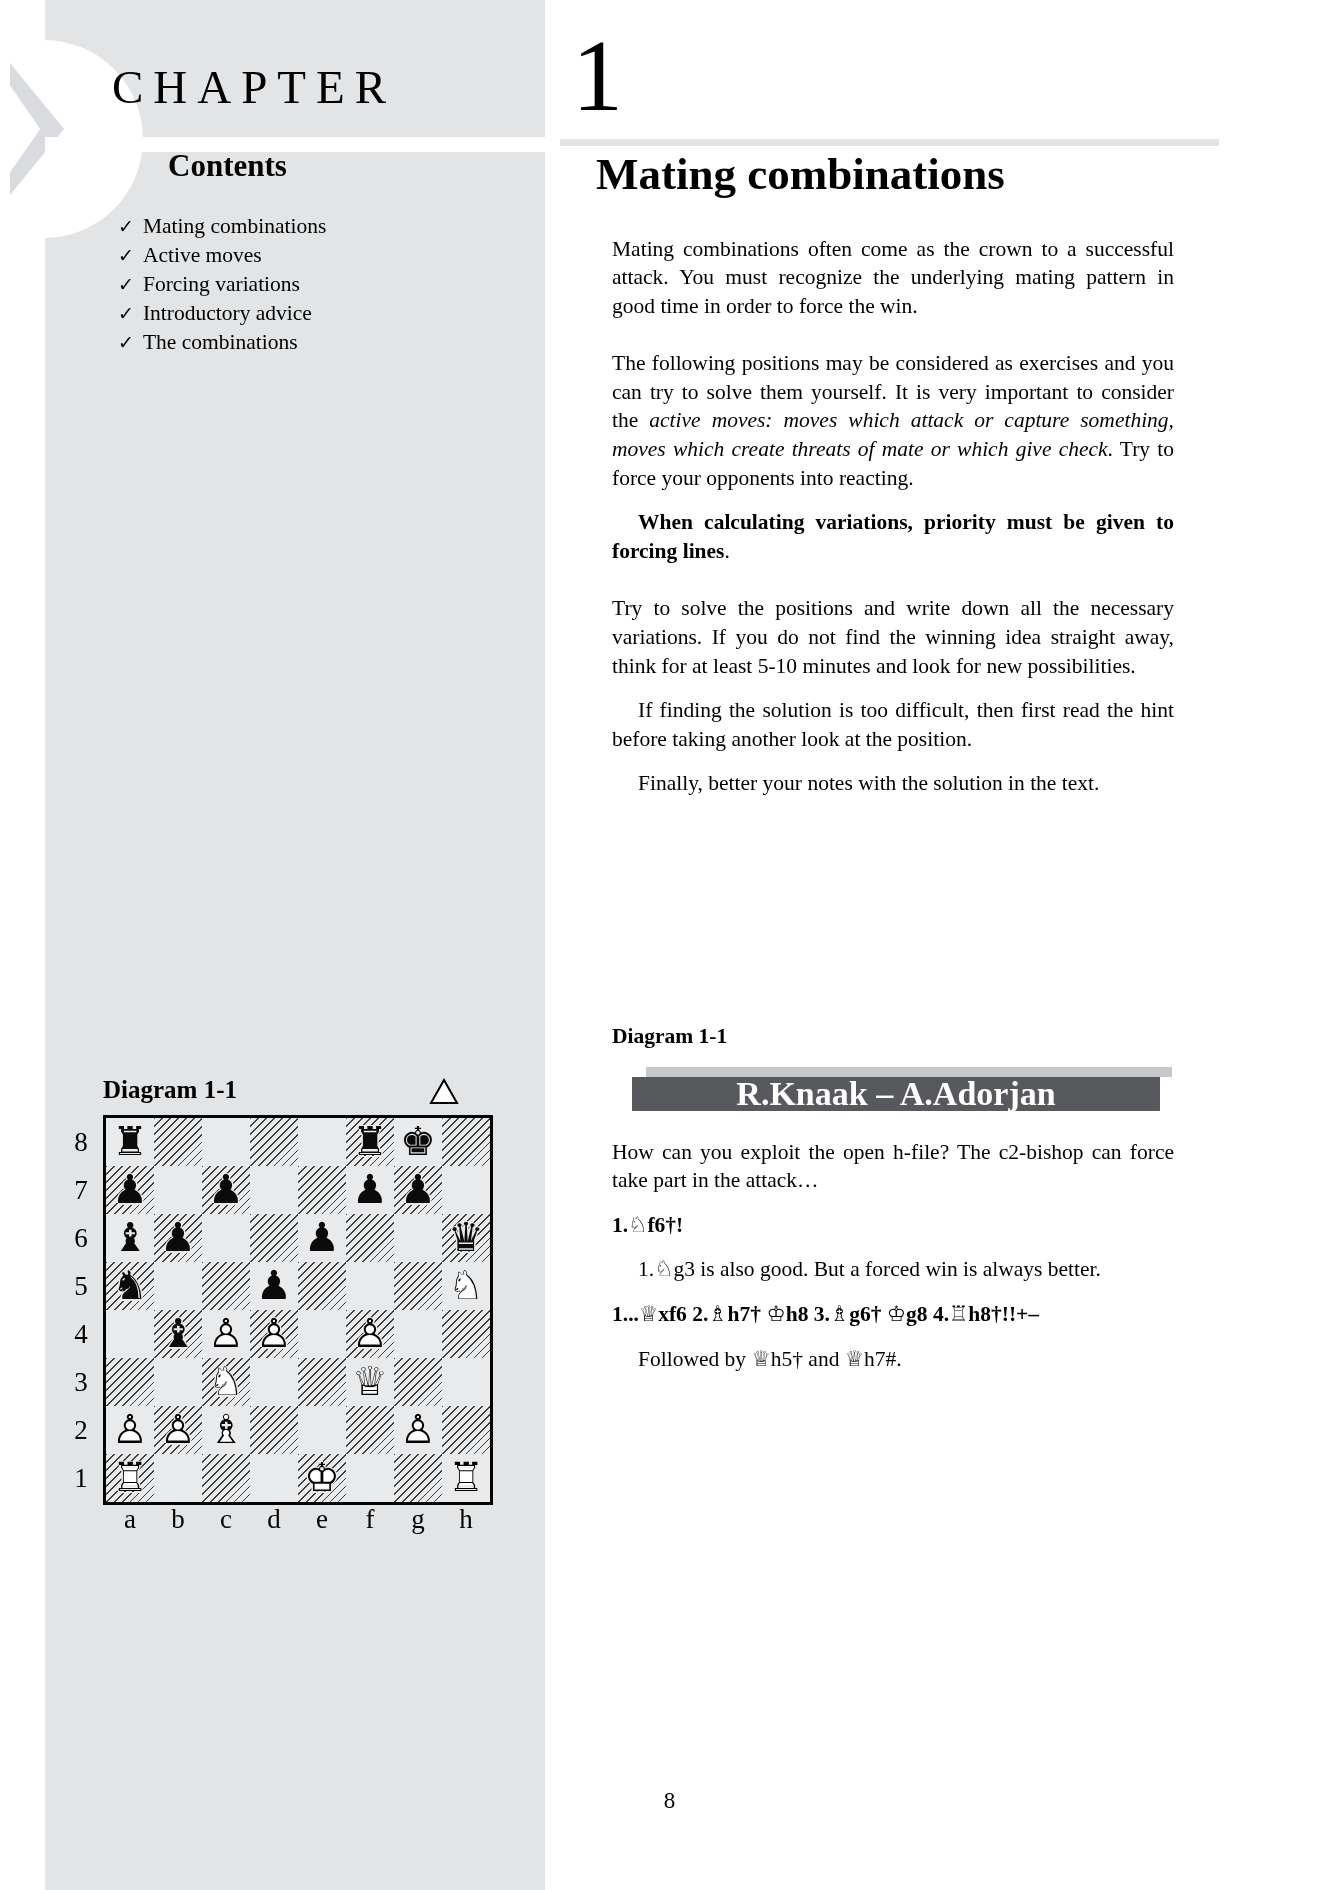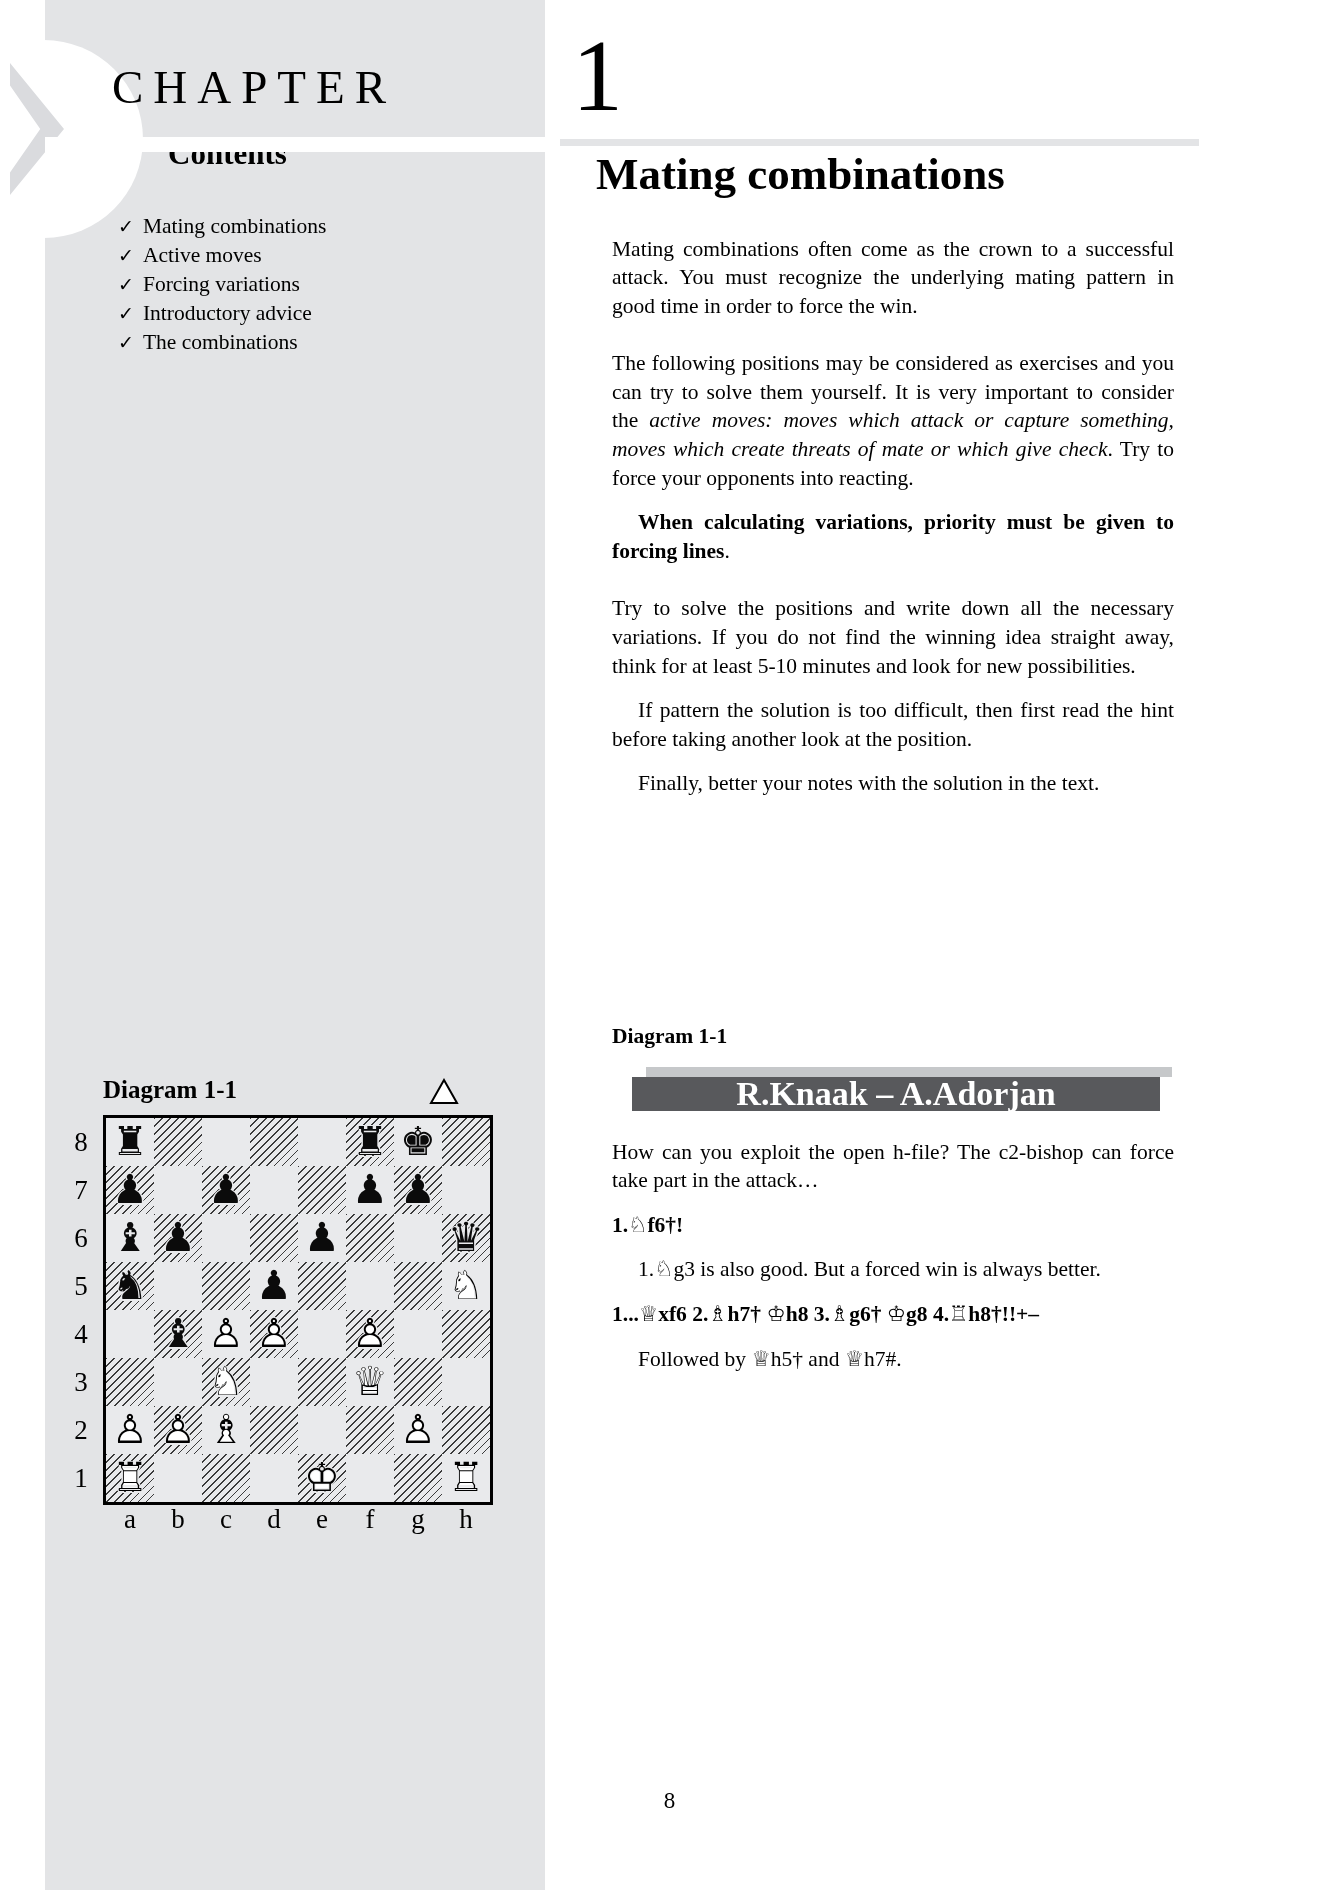--- a/index.html
+++ b/index.html
@@ -1,32 +1,32 @@
 <!DOCTYPE html>
 <html><head>
 <meta charset="utf-8">
 <style>
   html,body{margin:0;padding:0;background:#fff;}
   .page{position:relative;width:1199px;height:1890px;background:#ffffff;
-        font-family:"Liberation Serif",serif;color:#000;overflow:hidden;}
+        font-family:"Liberation Serif",serif;color:#000;overflow:hidden;padding-left:20px;}
 
   
   .sidebar{position:absolute;left:45px;top:0;width:500px;height:1890px;background:#e3e4e6;}
   .header-gap{position:absolute;left:45px;top:137px;width:500px;height:15px;background:#fff;z-index:3;}
   .deco-circle{position:absolute;left:-55px;top:40px;width:198px;height:198px;border-radius:50%;
                background:#fff;z-index:1;}
   .chevron{position:absolute;left:10px;top:63px;width:54px;height:132px;background:#dadbde;z-index:2;
            clip-path:polygon(0 0,100% 50%,0 100%,0 83%,56% 50%,0 17%);}
   .chapter-title{position:absolute;left:112px;top:60px;font-size:47px;letter-spacing:10px;
                  font-weight:400;z-index:2;white-space:nowrap;}
   .chapter-number{position:absolute;left:572px;top:25px;font-size:102px;line-height:1;}
   .top-rule{position:absolute;left:560px;top:139px;width:779px;height:7px;background:#e3e4e6;}
 
   
-  .contents-title{position:absolute;left:168px;top:136px;font-size:31px;font-weight:700;z-index:2;text-align:center;}
+  .contents-title{position:absolute;left:168px;top:148px;font-size:31px;font-weight:700;z-index:2;text-align:center;}
   .contents-list{position:absolute;left:118px;top:212px;z-index:2;}
   .citem{font-size:21.5px;line-height:29px;white-space:nowrap;}
   .check{font-family:"DejaVu Sans",sans-serif;font-size:19px;margin-right:9px;}
 
   
   .diag-row{position:absolute;left:103px;top:1076px;width:390px;height:34px;z-index:2;}
   .diag-label{font-size:25px;font-weight:700;}
   .wtm{position:absolute;right:34px;top:2px;}
 
   .ranks{position:absolute;left:66px;top:1118px;width:30px;text-align:center;z-index:2;}
@@ -319,21 +319,21 @@
   <div class="main">
     <h1 class="page-title">Mating combinations</h1>
 
     <p style="margin-bottom:29px;">Mating combinations often come as the crown to a successful attack. You must recognize the underlying mating pattern in good time in order to force the win.</p>
 
     <p><span>The following positions may be considered as exercises and you can try to solve them yourself. It is very important to consider the </span><span class="em">active moves: moves which attack or capture something, moves which create threats of mate or which give check</span><span>. Try to force your opponents into reacting.</span></p>
 
     <p class="indent"><span class="bold">When calculating variations, priority must be given to forcing lines</span><span>.</span></p>
 
     <p class="gap-above">Try to solve the positions and write down all the necessary variations. If you do not find the winning idea straight away, think for at least 5-10 minutes and look for new possibilities.</p>
-    <p class="indent">If pattern the solution is too difficult, then first read the hint before taking another look at the position.</p>
+    <p class="indent">If finding the solution is too difficult, then first read the hint before taking another look at the position.</p>
     <p class="indent">Finally, better your notes with the solution in the text.</p>
 
     <div class="diagram-section">
       <p class="diagram-title">Diagram 1-1</p>
       <div class="strip"></div>
       <div class="bar">R.Knaak – A.Adorjan</div>
 
       <p class="intro">How can you exploit the open h-file? The c2-bishop can force take part in the attack…</p>
 
       <p class="mv bold">1.♘f6†!</p>

